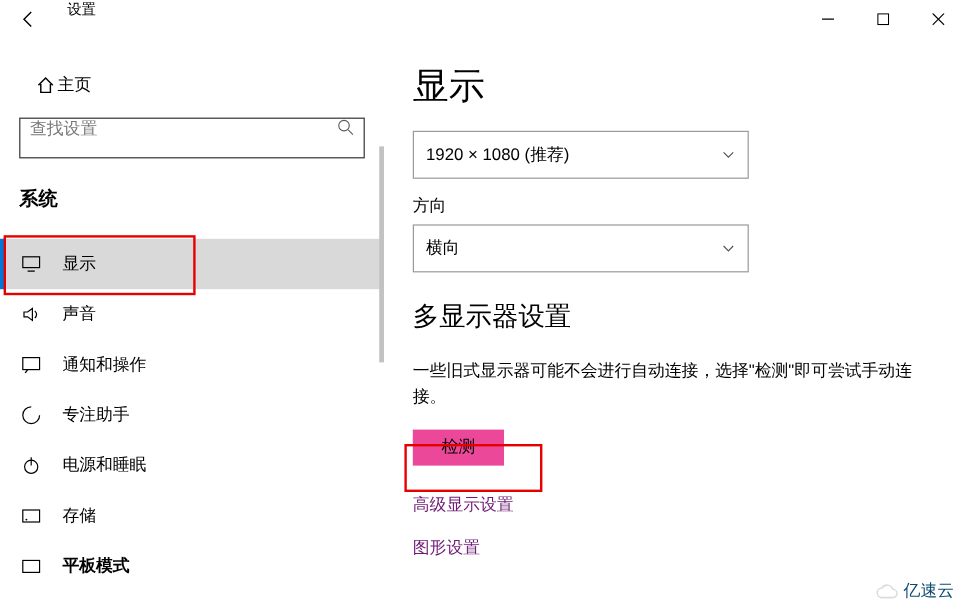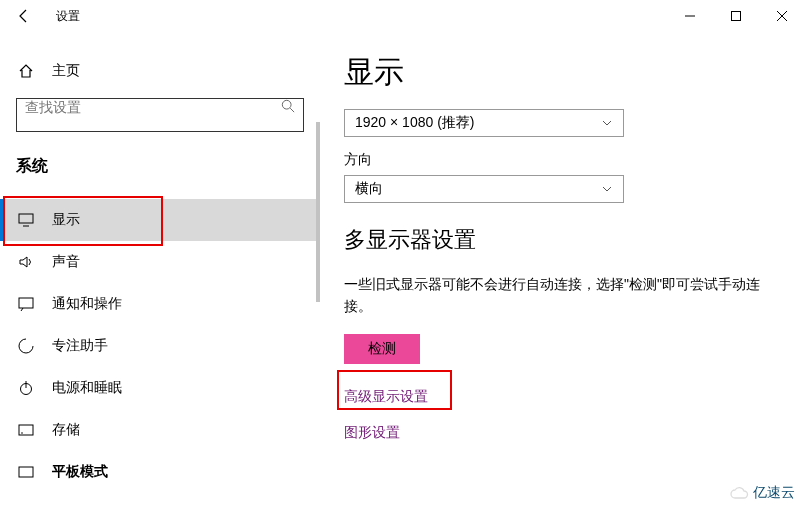--- a/index.html
+++ b/index.html
@@ -1,39 +1,39 @@
 <!DOCTYPE html>
 <html><head>
 <meta charset="utf-8">
 <style>
   * { margin: 0; padding: 0; box-sizing: border-box; font-family: "Microsoft YaHei", "Segoe UI", sans-serif; }
   body { background: #fff; width: 805px; height: 510px; overflow: hidden; position: relative; }
-  .titlebar { height: 32px; display: flex; align-items: center; position: relative; }
+  .titlebar { height: 32px; display: flex; position: relative; }
   .back-btn { width: 48px; height: 32px; display: flex; align-items: center; justify-content: center; cursor: pointer; }
   .title-txt { font-size: 12px; margin-left: 8px; }
   .win-controls { position: absolute; right: 0; top: 0; display: flex; }
   .win-btn { width: 46px; height: 32px; display: flex; align-items: center; justify-content: center; cursor: pointer; }
   .main { display: flex; height: calc(100% - 32px); }
   .sidebar { width: 320px; position: relative; padding-top: 20px; }
-  .home-row { display: flex; align-items: center; padding: 10px 16px; cursor: pointer; gap: 16px; }
+  .home-row { display: flex; align-items: center; padding: 10px 28px; cursor: pointer; }
   .icon-box { width: 20px; display: flex; justify-content: center; }
   .label { font-size: 14px; }
   .search-wrap { margin: 8px 16px 16px 16px; }
   .search-box { border: 1px solid #333; height: 34px; display: flex; align-items: flex-start; padding: 0 8px; }
   .search-input { border: none; outline: none; flex: 1; font-size: 14px; background: transparent; }
   .search-input::placeholder { color: #777; }
   .search-ic { color: #333; }
   .section-header { font-size: 16px; font-weight: 600; padding: 8px 16px 22px 16px; font-family: Liberation Serif, serif; }
   .nav-item { display: flex; align-items: center; padding: 12px 16px; cursor: pointer; gap: 16px; font-size: 14px; }
   .nav-item.selected { background: #d9d9d9; position: relative; }
   .nav-item.selected::before { content: ""; position: absolute; left: 0; top: 0; bottom: 0; width: 4px; background: #0078d7; }
   .scroll-thumb { position: absolute; right: 0; top: 90px; width: 4px; height: 180px; background: #c2c2c2; }
   .content { flex: 1; padding: 20px 24px 0 24px; overflow: hidden; }
   .h1 { font-size: 30px; font-weight: 400; margin-bottom: 16px; }
-  .select { width: 280px; height: 28px; border: 1px solid #999; display: flex; align-items: center; justify-content: space-between; padding: 0 10px; font-size: 14px; margin-bottom: 14px; cursor: pointer; }
+  .select { width: 280px; height: 40px; border: 1px solid #999; display: flex; align-items: center; justify-content: space-between; padding: 0 10px; font-size: 14px; margin-bottom: 14px; cursor: pointer; }
   .field-label { font-size: 14px; margin-bottom: 6px; }
   .h2 { font-size: 22px; font-weight: 400; margin: 22px 0 18px; }
   .para { font-size: 14px; line-height: 1.6; margin-bottom: 16px; }
   .btn { display: inline-block; background: #ec4899; padding: 6px 24px; font-size: 14px; cursor: pointer; margin-bottom: 24px; }
   .link { color: #701a75; font-size: 14px; display: block; margin-bottom: 18px; cursor: pointer; }
   .red-box-1 { position: absolute; border: 2px solid #e60000; left: 3px; top: 196px; width: 160px; height: 50px; pointer-events: none; }
   .red-box-2 { position: absolute; border: 2px solid #e60000; left: 337px; top: 370px; width: 115px; height: 40px; pointer-events: none; }
   .watermark { position: absolute; right: 10px; bottom: 8px; font-size: 14px; color: #0c4a6e; display: flex; align-items: center; gap: 4px; }
   .watermark svg { opacity: .5; }
 </style>

